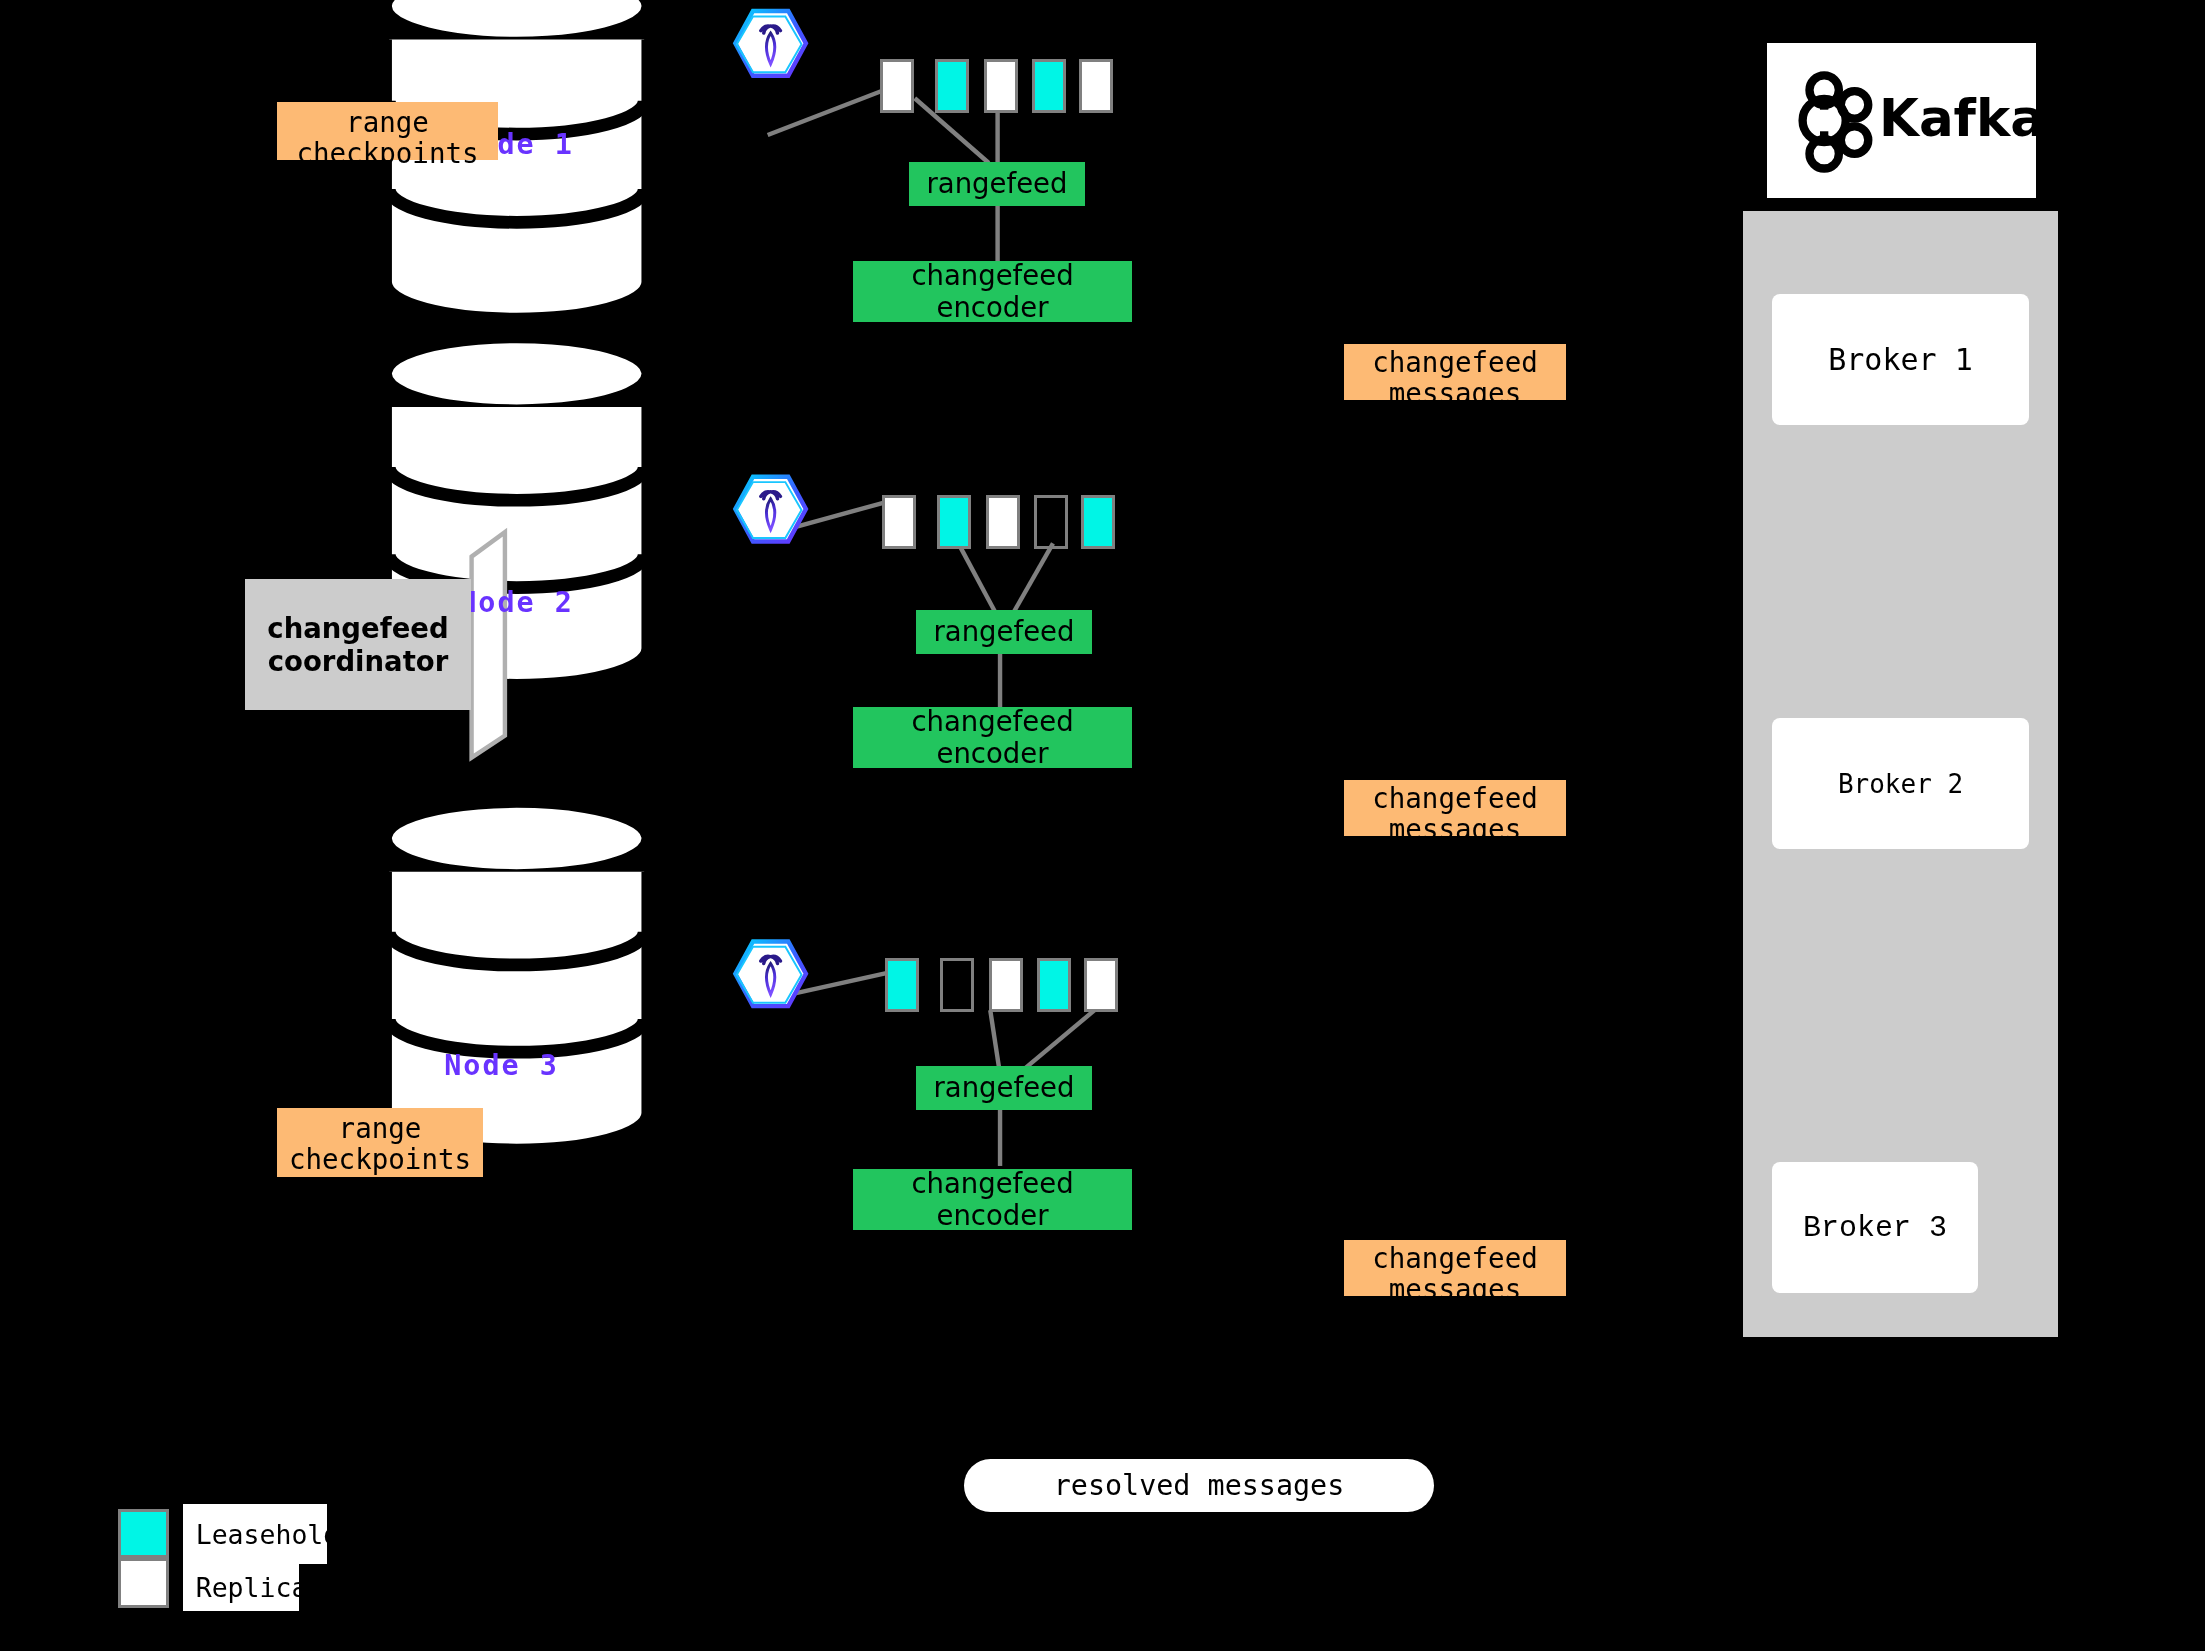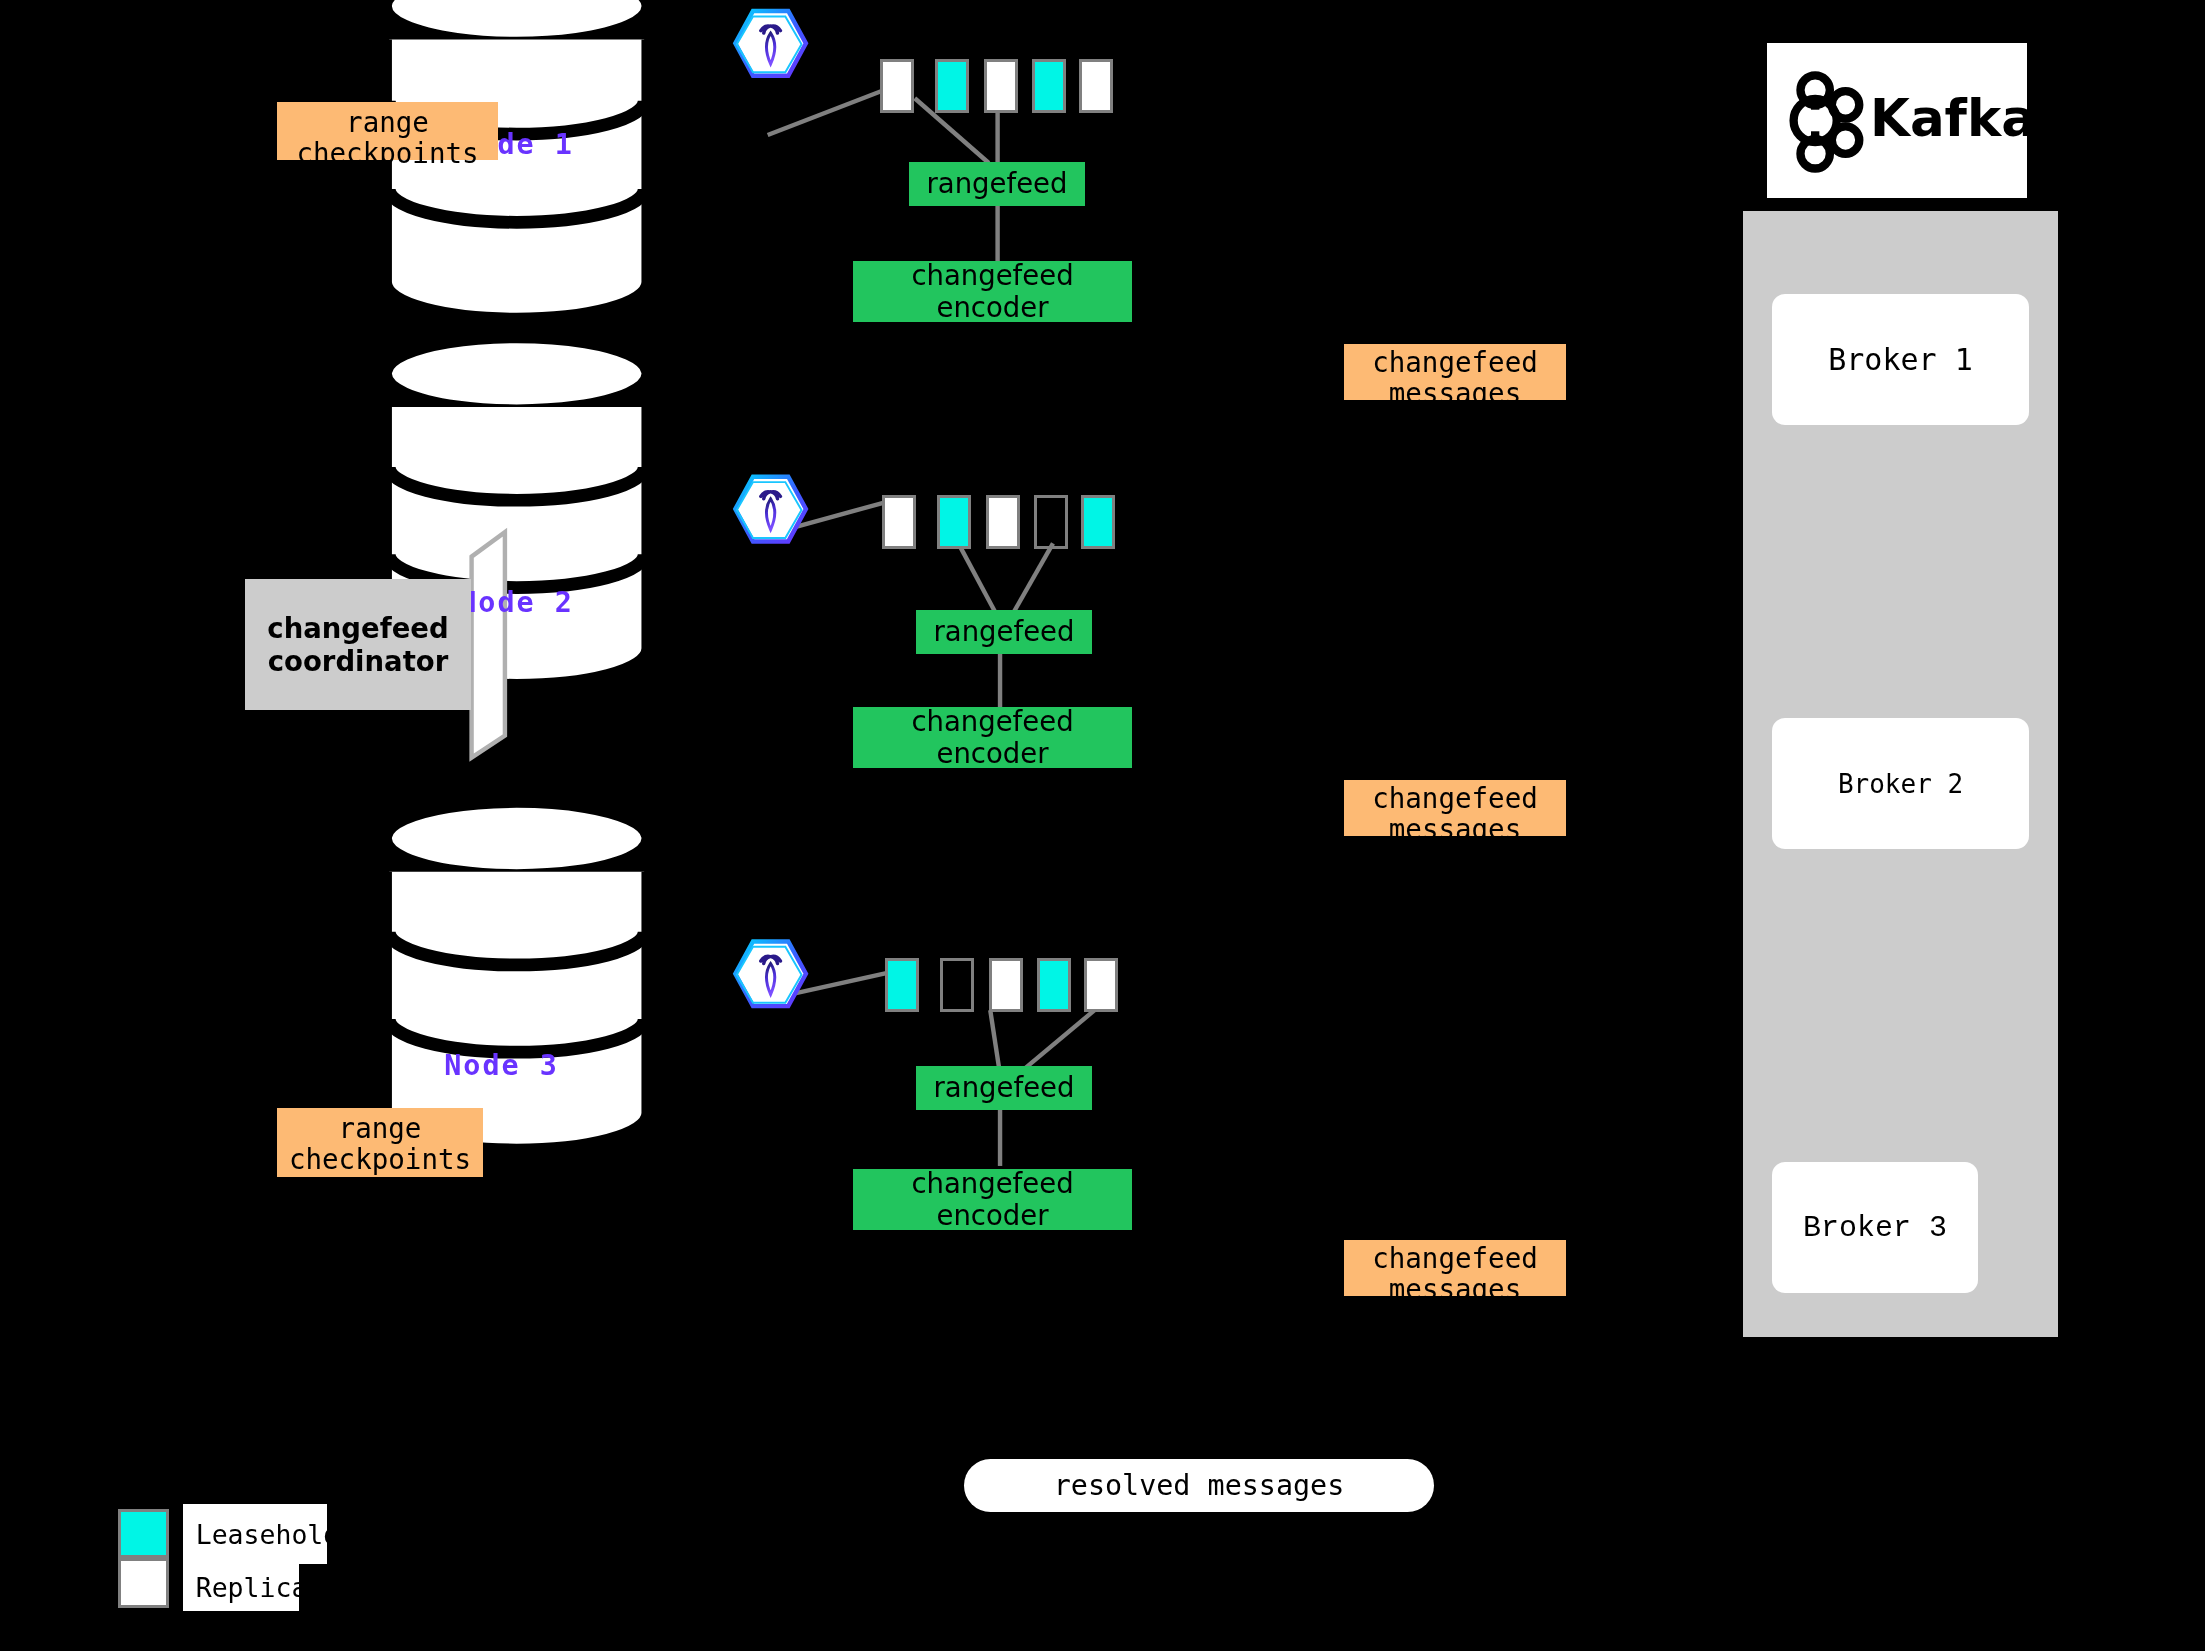--- a/index.html
+++ b/index.html
@@ -41,21 +41,21 @@
   .rangecell{position:absolute;box-sizing:border-box;border:3.4px solid #808080;}
   .rc-lease{background:#00f5e6;}
   .rc-replica{background:#ffffff;}
   .rc-empty{background:transparent;}
 
   
   .kafka-logo{background:#ffffff;display:flex;align-items:center;justify-content:center;}
   .kafka-word{font-family:"DejaVu Sans", sans-serif;font-weight:bold;color:#000;}
   .kpanel{background:#cccccc;}
   .broker{
-    background:#ffffff;color:#000;border-radius:13px;
+    background:#ffffff;color:#000;border-radius:8px;
     font-family:"DejaVu Sans Mono", monospace;
     display:flex;align-items:center;justify-content:center;
   }
 
   
   .pill{
     background:#ffffff;color:#000;border-radius:4902px;
     font-family:"DejaVu Sans Mono", monospace;
     display:flex;align-items:center;justify-content:center;
   }
@@ -224,21 +224,21 @@
 
   <div class="abs wlabel" style="left:1344px;top:344px;width:222px;height:53px;font-size:27.5px;padding-top:2.9px;">changefeed
 messages</div>
 
   <div class="abs wlabel" style="left:1344px;top:780px;width:222px;height:53px;font-size:27.5px;padding-top:2.9px;">changefeed
 messages</div>
 
   <div class="abs wlabel" style="left:1344px;top:1240px;width:222px;height:53px;font-size:27.5px;padding-top:2.9px;">changefeed
 messages</div>
 
-  <div class="abs kafka-logo" style="left:1767px;top:43px;width:260px;height:155px;">
+  <div class="abs kafka-logo" style="left:1767px;top:43px;width:260px;height:155px;padding-left:9px;">
     <svg width="260" height="147" style="position:relative;" viewBox="0 0 530 300">
       <g fill="none" stroke="#000" stroke-width="17">
         <circle cx="98" cy="88" r="30"></circle>
         <circle cx="98" cy="150" r="44"></circle>
         <circle cx="98" cy="218" r="30"></circle>
         <circle cx="160" cy="118" r="28"></circle>
         <circle cx="160" cy="190" r="28"></circle>
         <path d="M98 118 L98 128"></path>
         <path d="M98 172 L98 188"></path>
         <path d="M134 135 L140 128"></path>

